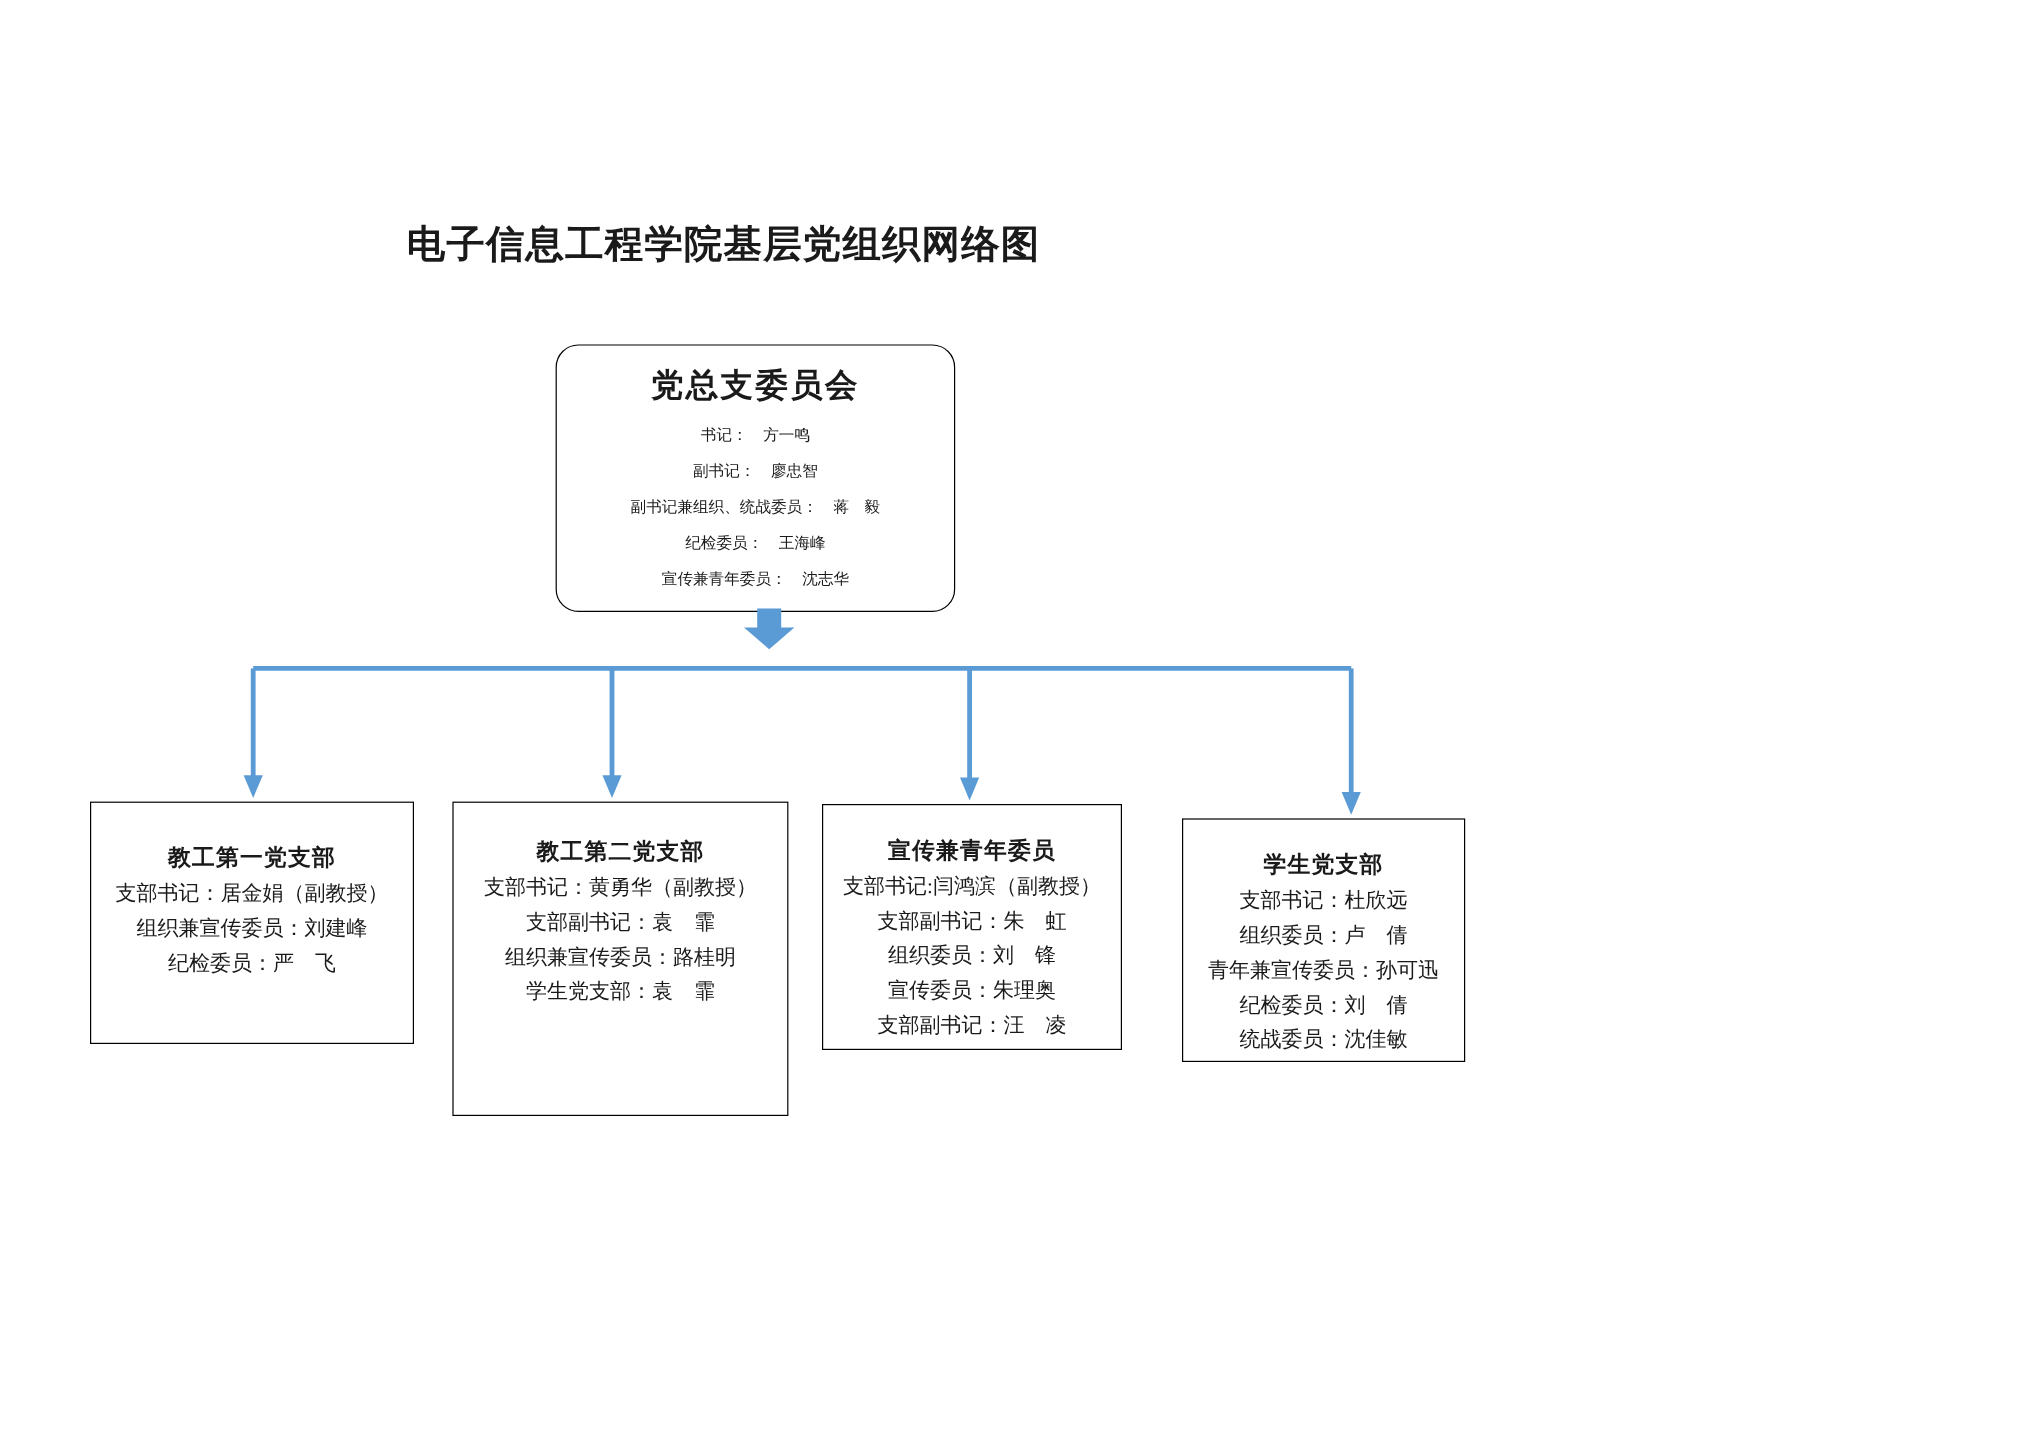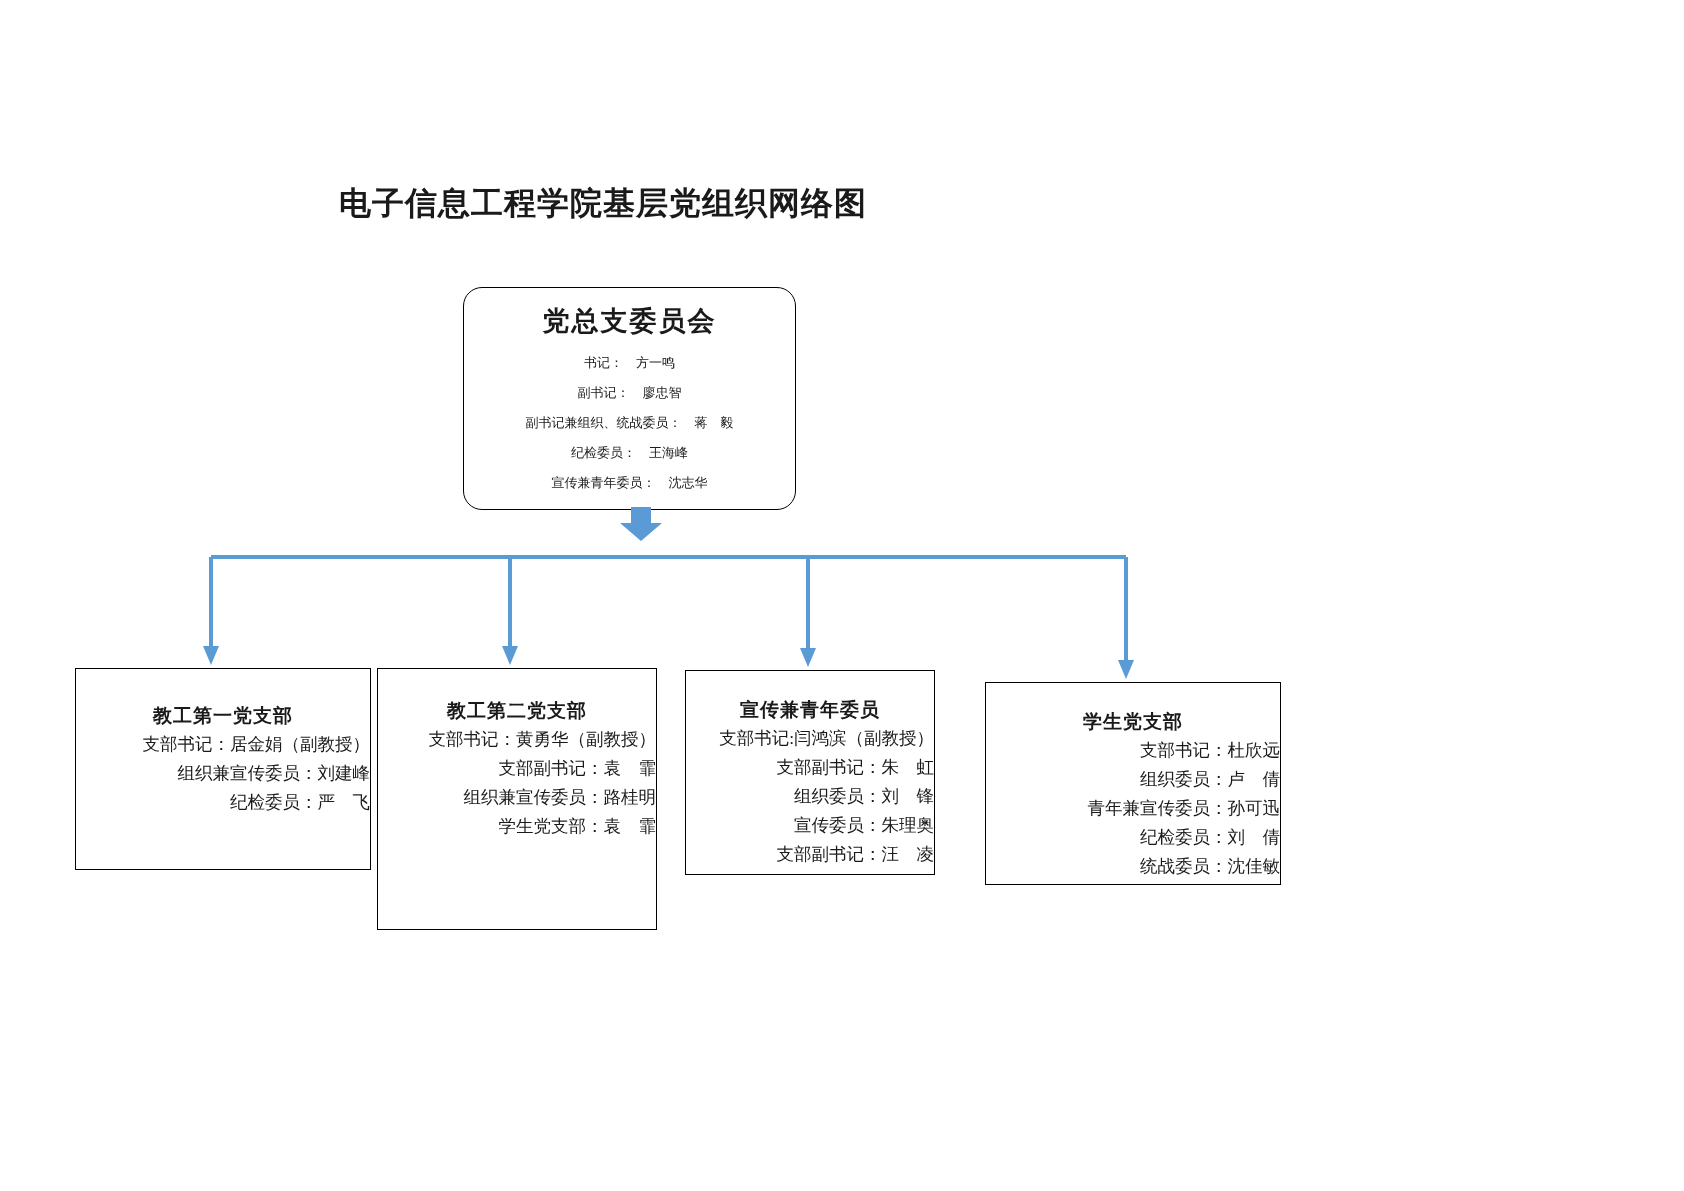--- a/index.html
+++ b/index.html
@@ -39,25 +39,25 @@
     margin-bottom: 9px;
   }
   .main-box .member-line { font-size: 13px; line-height: 30px; white-space: nowrap; }
   .branch-title {
     font-family: "Liberation Sans", sans-serif;
     font-weight: bold;
     font-size: 19px;
     line-height: 29px;
     letter-spacing: 1px;
   }
-  .branch-box .member-line { font-size: 17.5px; line-height: 29px; white-space: nowrap; text-align: right; }
-  .branch-0 { left: 75px;  top: 668px; width: 296px; height: 202px; padding-top: 32px; }
+  .branch-box .member-line { font-size: 17.5px; line-height: 29px; white-space: nowrap; }
+  .branch-0 { left: 75px;  top: 668px; width: 270px; height: 202px; padding-top: 32px; }
   .branch-1 { left: 377px; top: 668px; width: 280px; height: 262px; padding-top: 27px; }
   .branch-2 { left: 685px; top: 670px; width: 250px; height: 205px; padding-top: 24px; }
-  .branch-3 { left: 985px; top: 682px; width: 296px; height: 203px; padding-top: 24px; }
+  .branch-3 { left: 985px; top: 682px; width: 236px; height: 203px; padding-top: 24px; }
   .connectors {
     position: absolute;
     left: 0; top: 0;
     width: 1684px; height: 1191px;
     pointer-events: none;
   }
 </style>
 </head>
 <body>
 

